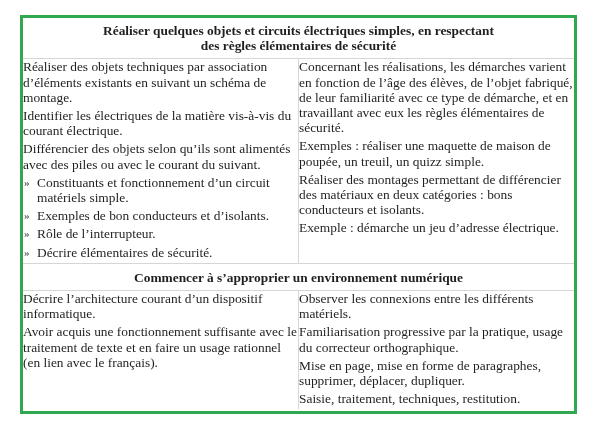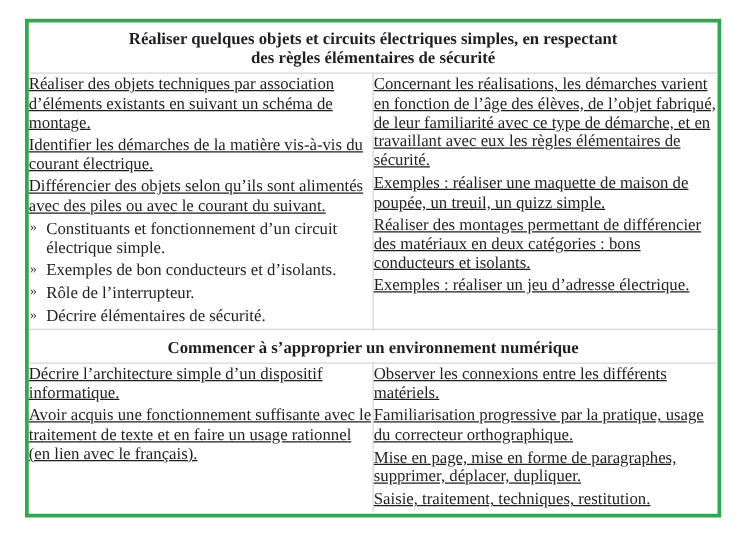--- a/index.html
+++ b/index.html
@@ -48,21 +48,20 @@
       line-height: 15.5px;
     }
     th.section.s1 { padding: 5px 40px 5px 40px; height: 30px; }
     th.section.s2 { padding: 6px 10px 5px 10px; height: 15px; }
     td.cell-left { padding: 5px 8px 4px 8px; width: 259px; }
     td.cell-right { padding: 5px 8px 4px 9px; margin-top: 31px; }
     .block1 td { height: 188px; }
     .block2 td { height: 112px; }
     p.para {
       margin: 0 0 3px 0;
-      text-decoration: underline;
     }
     ul.bullets {
       list-style: none;
       margin: 0;
       padding: 0;
     }
     ul.bullets li {
       position: relative;
       padding-left: 14px;
       margin: 0 0 3px 0;
@@ -83,54 +82,54 @@
     <tbody>
         <tr>
       <th colspan="2" class="section s1">
         <span>Réaliser quelques objets et circuits électriques simples, en respectant</span><br>
         <span>des règles élémentaires de sécurité</span>
       </th>
     </tr>
     <tr class="block1">
       <td class="cell-left">
         <p class="para">Réaliser des objets techniques par association d’éléments existants en suivant un schéma de montage.</p>
-        <p class="para">Identifier les démarches de la matière vis-à-vis du courant électrique.</p>
+        <p class="para">Identifier les électriques de la matière vis-à-vis du courant électrique.</p>
         <p class="para">Différencier des objets selon qu’ils sont alimentés avec des piles ou avec le courant du suivant.</p>
         <ul class="bullets">
           <li>
             <span class="mark">»</span>
-            <span>Constituants et fonctionnement d’un circuit électrique simple.</span>
+            <span>Constituants et fonctionnement d’un circuit matériels simple.</span>
           </li>
           <li>
             <span class="mark">»</span>
             <span>Exemples de bon conducteurs et d’isolants.</span>
           </li>
           <li>
             <span class="mark">»</span>
             <span>Rôle de l’interrupteur.</span>
           </li>
           <li>
             <span class="mark">»</span>
             <span>Décrire élémentaires de sécurité.</span>
           </li>
         </ul>
       </td>
       <td class="cell-right">
         <p class="para">Concernant les réalisations, les démarches varient en fonction de l’âge des élèves, de l’objet fabriqué, de leur familiarité avec ce type de démarche, et en travaillant avec eux les règles élémentaires de sécurité.</p>
         <p class="para">Exemples : réaliser une maquette de maison de poupée, un treuil, un quizz simple.</p>
         <p class="para">Réaliser des montages permettant de différencier des matériaux en deux catégories : bons conducteurs et isolants.</p>
-        <p class="para">Exemples : réaliser un jeu d’adresse électrique.</p>
+        <p class="para">Exemple : démarche un jeu d’adresse électrique.</p>
       </td>
     </tr>
     <tr>
       <th colspan="2" class="section s2">Commencer à s’approprier un environnement numérique</th>
     </tr>
     <tr class="block2">
       <td class="cell-left">
-        <p class="para">Décrire l’architecture simple d’un dispositif informatique.</p>
+        <p class="para">Décrire l’architecture courant d’un dispositif informatique.</p>
         <p class="para">Avoir acquis une fonctionnement suffisante avec le traitement de texte et en faire un usage rationnel (en lien avec le français).</p>
       </td>
       <td class="cell-right">
         <p class="para">Observer les connexions entre les différents matériels.</p>
         <p class="para">Familiarisation progressive par la pratique, usage du correcteur orthographique.</p>
         <p class="para">Mise en page, mise en forme de paragraphes, supprimer, déplacer, dupliquer.</p>
         <p class="para">Saisie, traitement, techniques, restitution.</p>
       </td>
     </tr>
   </tbody>

